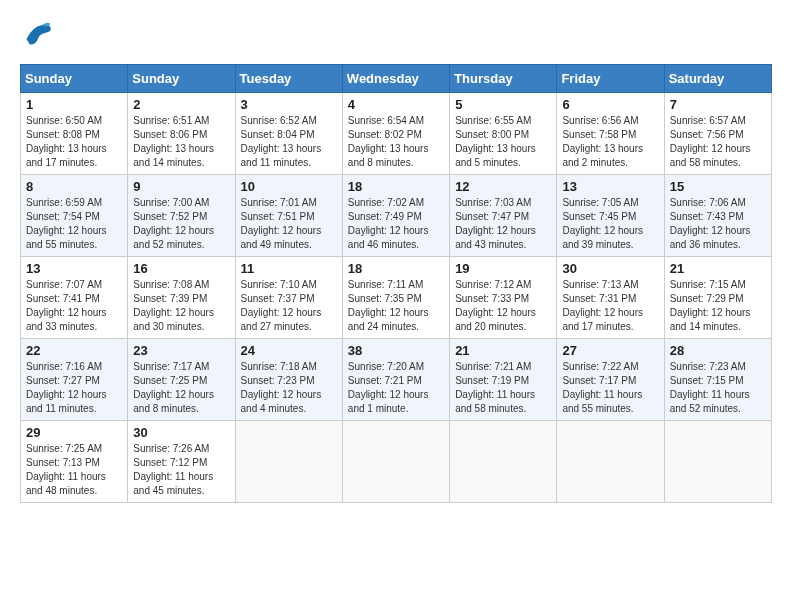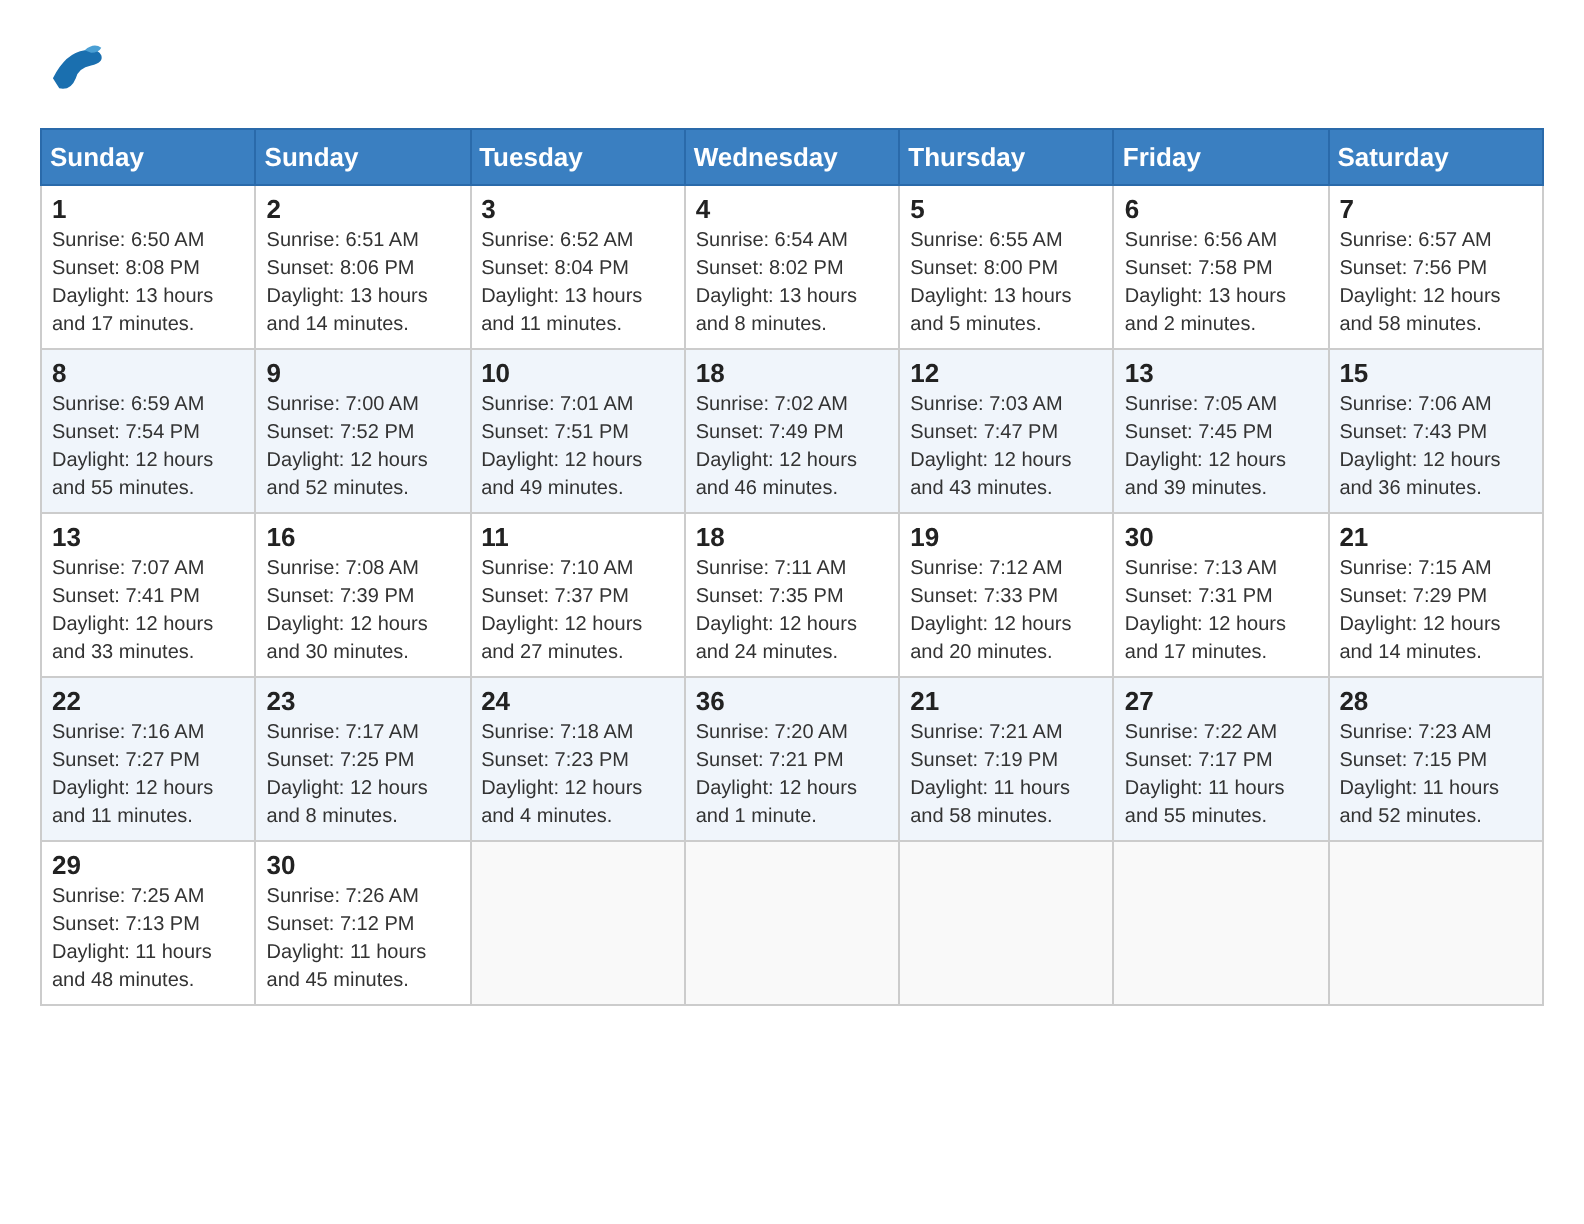--- a/index.html
+++ b/index.html
@@ -317,21 +317,21 @@
       </td>
         <td>
         <span class="day-num">24</span>
         <div class="day-info">
           Sunrise: 7:18 AM<br>
           Sunset: 7:23 PM<br>
           Daylight: 12 hours and 4 minutes.
         </div>
       </td>
         <td>
-        <span class="day-num">36</span>
+        <span class="day-num">38</span>
         <div class="day-info">
           Sunrise: 7:20 AM<br>
           Sunset: 7:21 PM<br>
           Daylight: 12 hours and 1 minute.
         </div>
       </td>
         <td>
         <span class="day-num">21</span>
         <div class="day-info">
           Sunrise: 7:21 AM<br>

